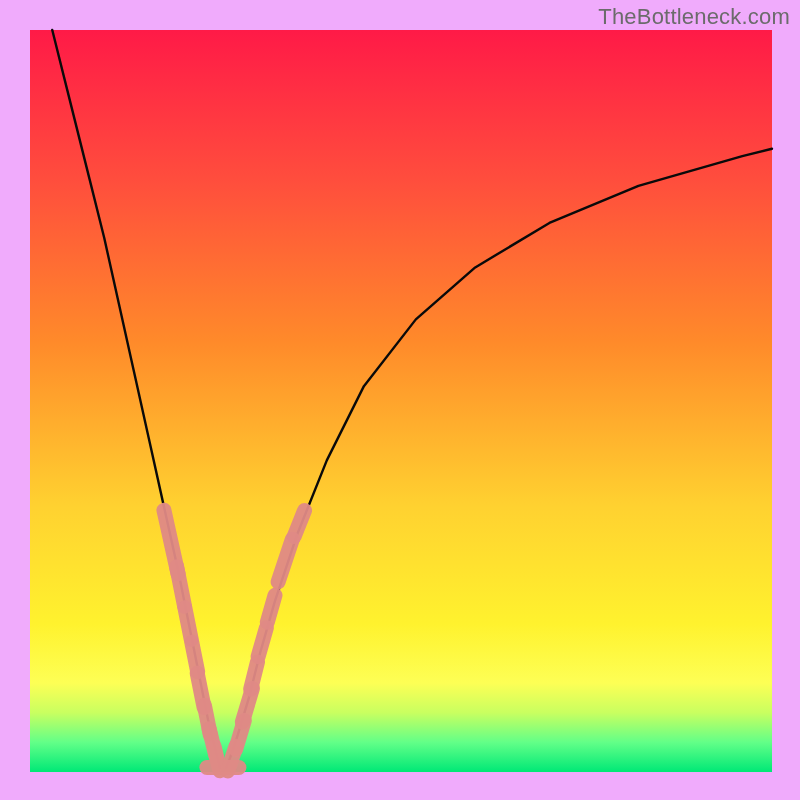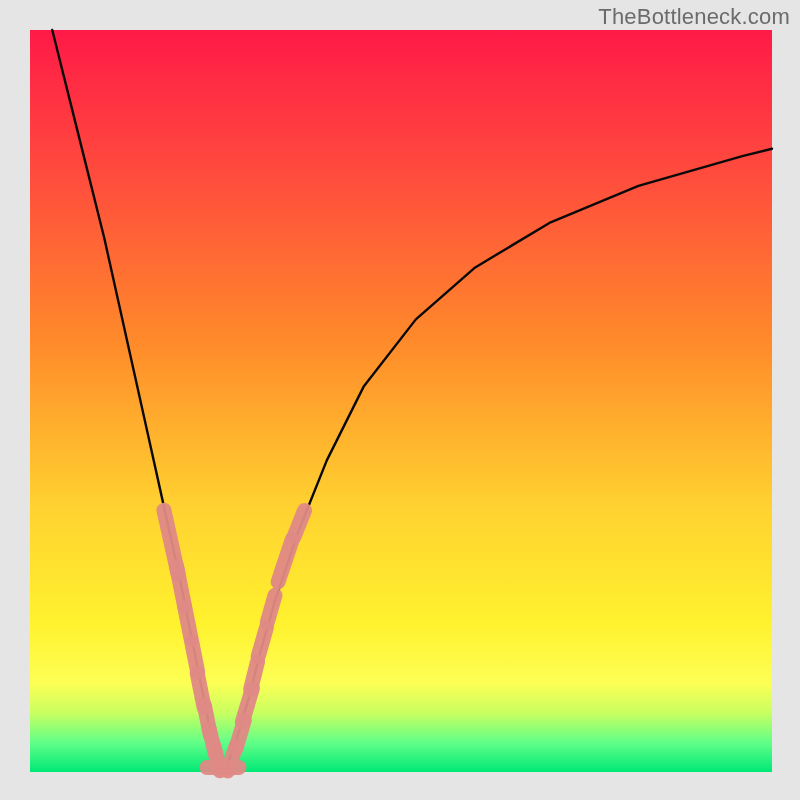--- a/index.html
+++ b/index.html
@@ -8,21 +8,21 @@
     width: 800px;
     height: 800px;
     overflow: hidden;
     background: #000;
     font-family: Arial, Helvetica, sans-serif;
   }
   .frame {
     position: relative;
     width: 800px;
     height: 800px;
-    background: #e5e5e5;
+    background: #f0abfc;
   }
   .plot-area {
     position: absolute;
     left: 30px;
     top: 30px;
     width: 742px;
     height: 742px;
     
     background: linear-gradient(
       to bottom,

